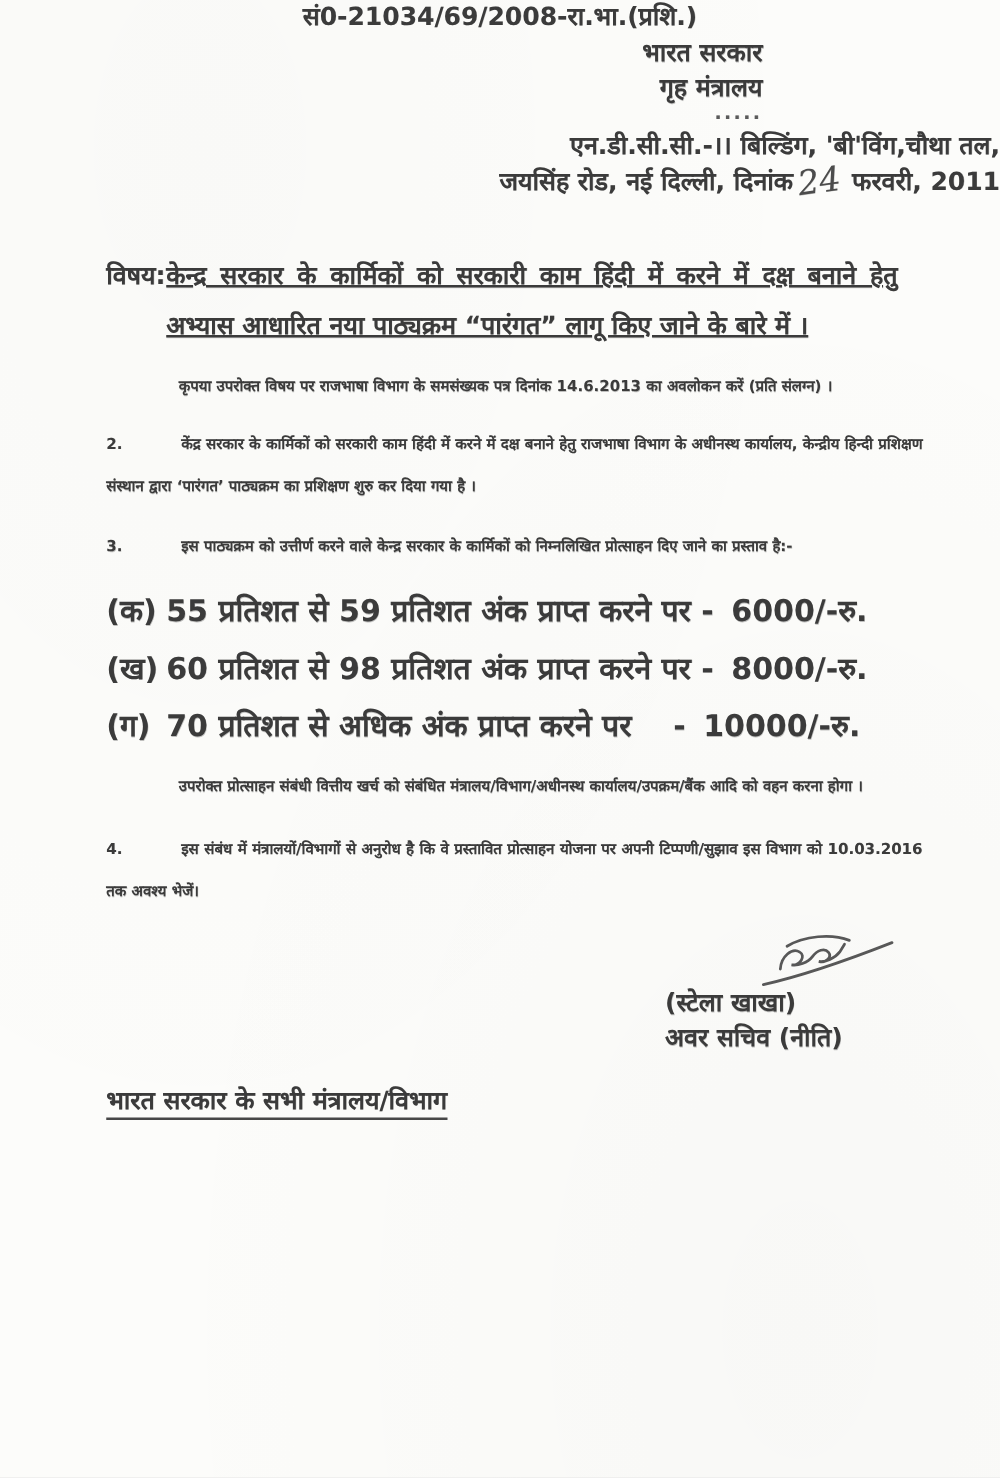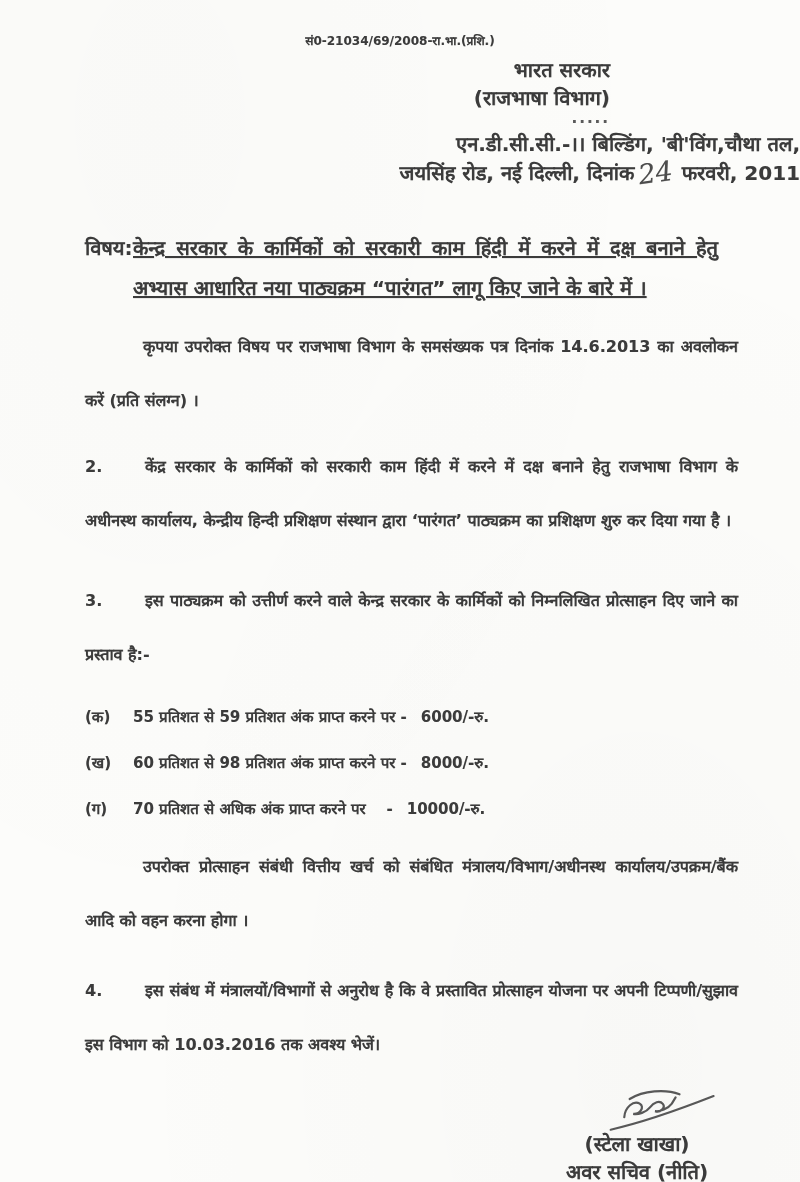--- a/index.html
+++ b/index.html
@@ -9,21 +9,21 @@
     margin:0 auto;
     background:#fcfcfa;
     background-image: radial-gradient(ellipse at 20% 10%, rgba(0,0,0,0.012), transparent 60%),
                       radial-gradient(ellipse at 80% 90%, rgba(0,0,0,0.015), transparent 60%);
     font-family:"DejaVu Sans", sans-serif;
     color:#3b3b3b;
     font-weight:bold;
     overflow:hidden;
     text-shadow:0.3px 0.3px 0.5px rgba(80,80,80,0.35);
   }
-  .ref { padding-top:28px; text-align:center; font-size:12px; line-height:26px; }
+  .ref { text-align:center; font-size:20px; line-height:26px; }
   .org-block { width:480px; margin:2px 0 0 130px; text-align:right; }
   .org-block > div { font-size:20px; line-height:28px; }
   .dots { font-size:15px !important; line-height:12px !important; letter-spacing:2px; color:#5a5a5a; }
   .address { margin-top:6px; text-align:right; font-size:20px; line-height:29px; }
   .hand {
     display:inline-block;
     font-family:"DejaVu Serif", serif;
     font-style:italic; font-weight:normal;
     font-size:27px; line-height:20px;
     color:#4c4c4c;
@@ -34,57 +34,57 @@
     position:relative;
     margin:40px 82px 0 85px;
     padding-left:48px;
     font-size:20px; line-height:40px;
     text-align:justify;
     text-decoration:underline;
   }
   .subj-label { position:absolute; left:0; top:0; }
   .para {
     margin:12px 62px 0 85px;
-    font-size:16px; line-height:54px;
+    font-size:12px; line-height:34px;
     text-align:justify;
   }
   .para.indent { text-indent:58px; }
-  .para.p3 { margin-top:26px; }
+  .para.p3 { margin-top:14px; }
   .para.p4 { margin-top:16px; }
   .pnum { display:inline-block; width:60px; }
   .list { margin:16px 62px 0 85px; }
-  .li { font-size:15px; line-height:38px; margin-top:8px; }
+  .li { font-size:24px; line-height:38px; margin-top:8px; }
   .li:first-child { margin-top:0; }
   .li-label { display:inline-block; width:48px; }
   .li-amount { margin-left:14px; }
   .sig {
     margin:14px 58px 0 auto;
     width:210px;
-    text-align:center;
+    text-align:left;
     font-size:20px; line-height:28px;
   }
   .scribble { display:block; margin:0 auto -2px 68px; transform:rotate(-2deg); }
   .addressee-wrap { margin:22px 0 0 85px; }
   .addressee {
     display:inline-block;
     font-size:20px;
     padding-bottom:1px;
     border-bottom:2px solid #474747;
   }
 </style>
 </head>
 <body>
 
 <div class="page">
 
   <div class="ref">सं0-21034/69/2008-रा.भा.(प्रशि.)</div>
 
   <div class="org-block">
     <div>भारत सरकार</div>
-    <div>(राजभाषा विभाग)</div>
+    <div>गृह मंत्रालय</div>
     <div class="dots">.....</div>
   </div>
 
   <div class="address">
     <div>एन.डी.सी.सी.-।। बिल्डिंग, 'बी'विंग,चौथा तल,</div>
     <div>
       <span>जयसिंह रोड, नई दिल्ली, दिनांक</span><span class="hand">24</span>
       <span>फरवरी, 2011</span>
     </div>
   </div>

